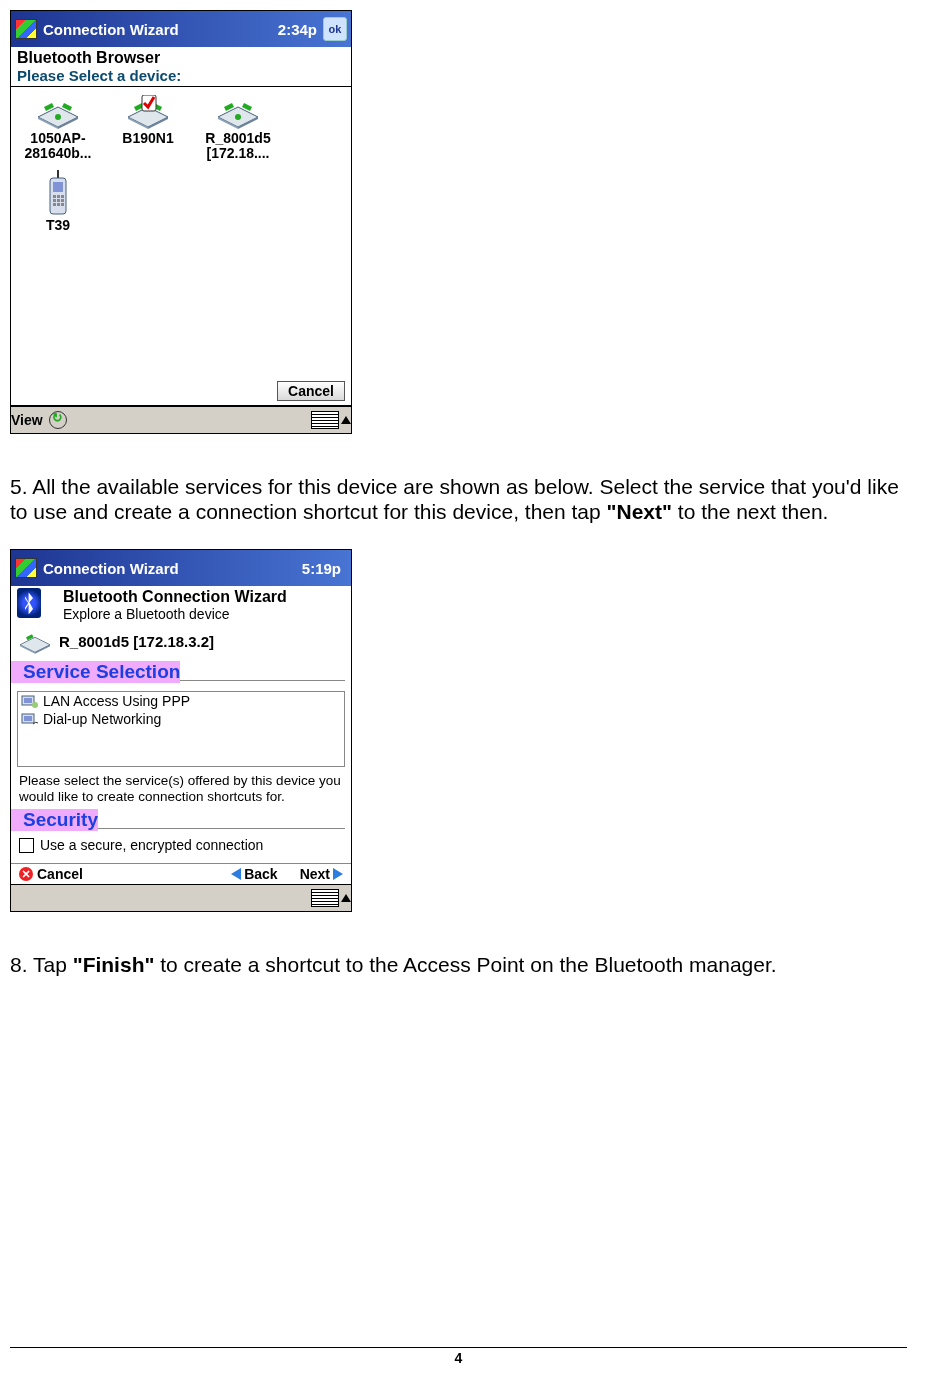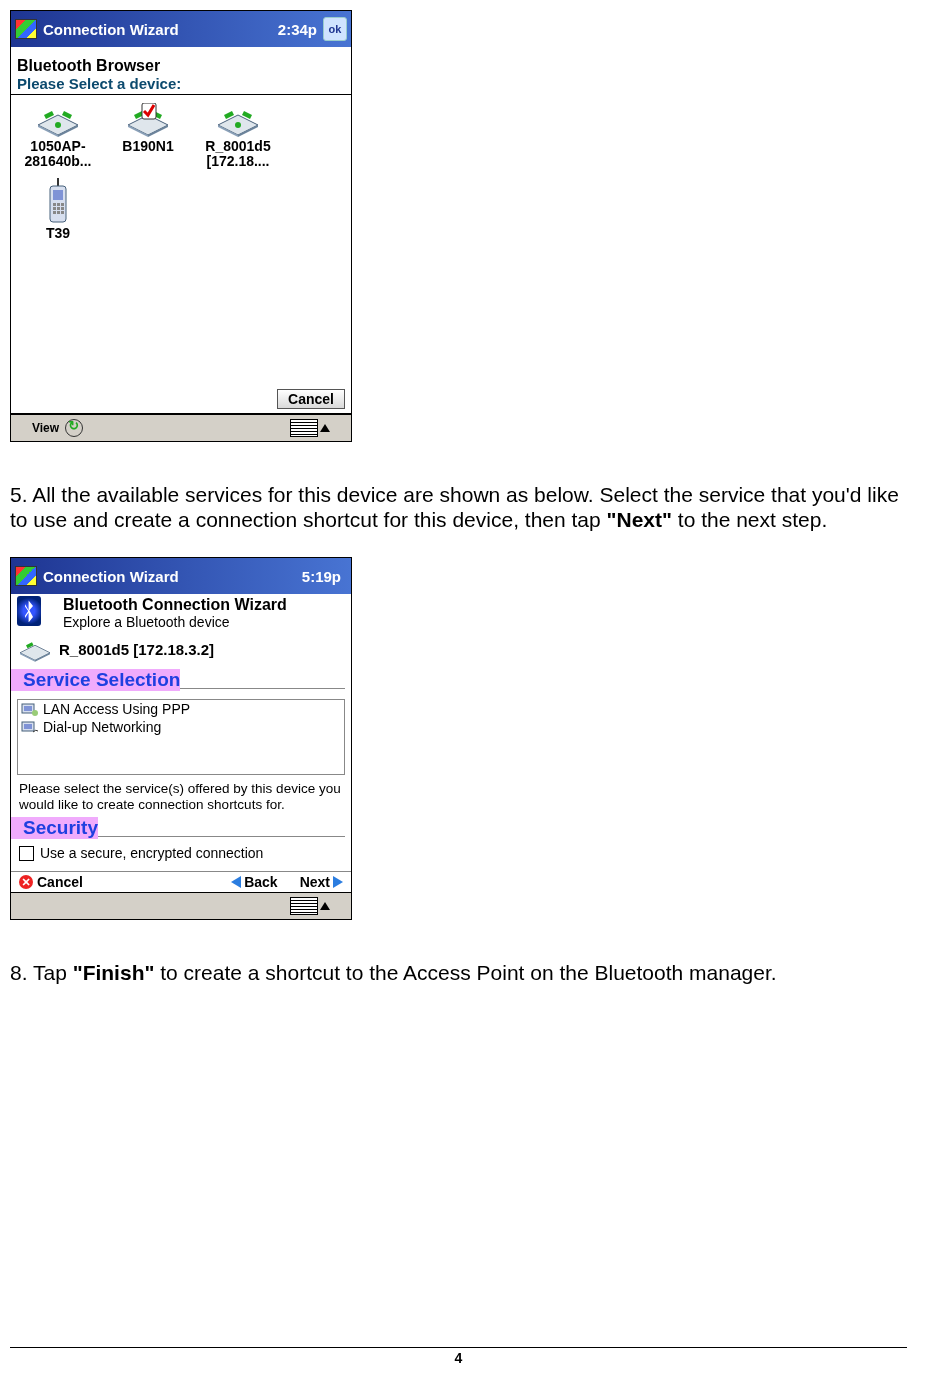--- a/index.html
+++ b/index.html
@@ -45,21 +45,21 @@
     color: #1e3592;
     font-weight: bold;
     font-size: 11px;
     display: flex; align-items: center; justify-content: center;
   }
   .pda-body {
     background: #fff;
   }
   .heading1 {
     font-weight: bold;
-    padding: 10px 6px 0 6px;
+    padding: 2px 6px 0 6px;
     font-size: 16px;
   }
   .blue-text {
     color: #0c4a6e;
     font-weight: bold;
     padding: 0 6px 2px 6px;
     font-size: 15px;
   }
   .hr {
     border-top: 1px solid #000;
@@ -91,22 +91,22 @@
     font-size: 14px;
     font-family: Tahoma, Arial, sans-serif;
   }
   .clear { clear: both; }
   .bottombar {
     height: 26px;
     background: #d4d0c8;
     border-top: 1px solid #000;
     display: flex;
     align-items: center;
-    padding: 0 21px;
-    font-size: 12px;
+    padding: 0 0;
+    font-size: 14px;
     font-weight: bold;
   }
   .bottombar .spacer { flex: 1; }
   .refresh-icon {
     width: 16px; height: 16px;
     border: 1px solid #333;
     border-radius: 50%;
     margin-left: 6px;
     position: relative;
   }
@@ -319,21 +319,21 @@
       <span>View</span>
       <span class="refresh-icon"></span>
       <span class="spacer"></span>
       <span class="sip"></span>
       <span class="uparrow"></span>
     </div>
   </div>
 </div>
 
 <div class="body-text">
-  <span>5. All the available services for this device are shown as below. Select the service that you'd like to use and create a connection shortcut for this device, then tap </span><b>"Next"</b><span> to the next step.</span>
+  <span>5. All the available services for this device are shown as below. Select the service that you'd like to use and create a connection shortcut for this device, then tap </span><b>"Next"</b><span> to the next then.</span>
 </div>
 
 <div class="shot">
   <div class="titlebar">
     <div class="start-icon"></div>
     <div class="title">Connection Wizard</div>
     <div class="time">5:19p</div>
   </div>
   <div class="pda-body">
     <div class="wiz-top">

